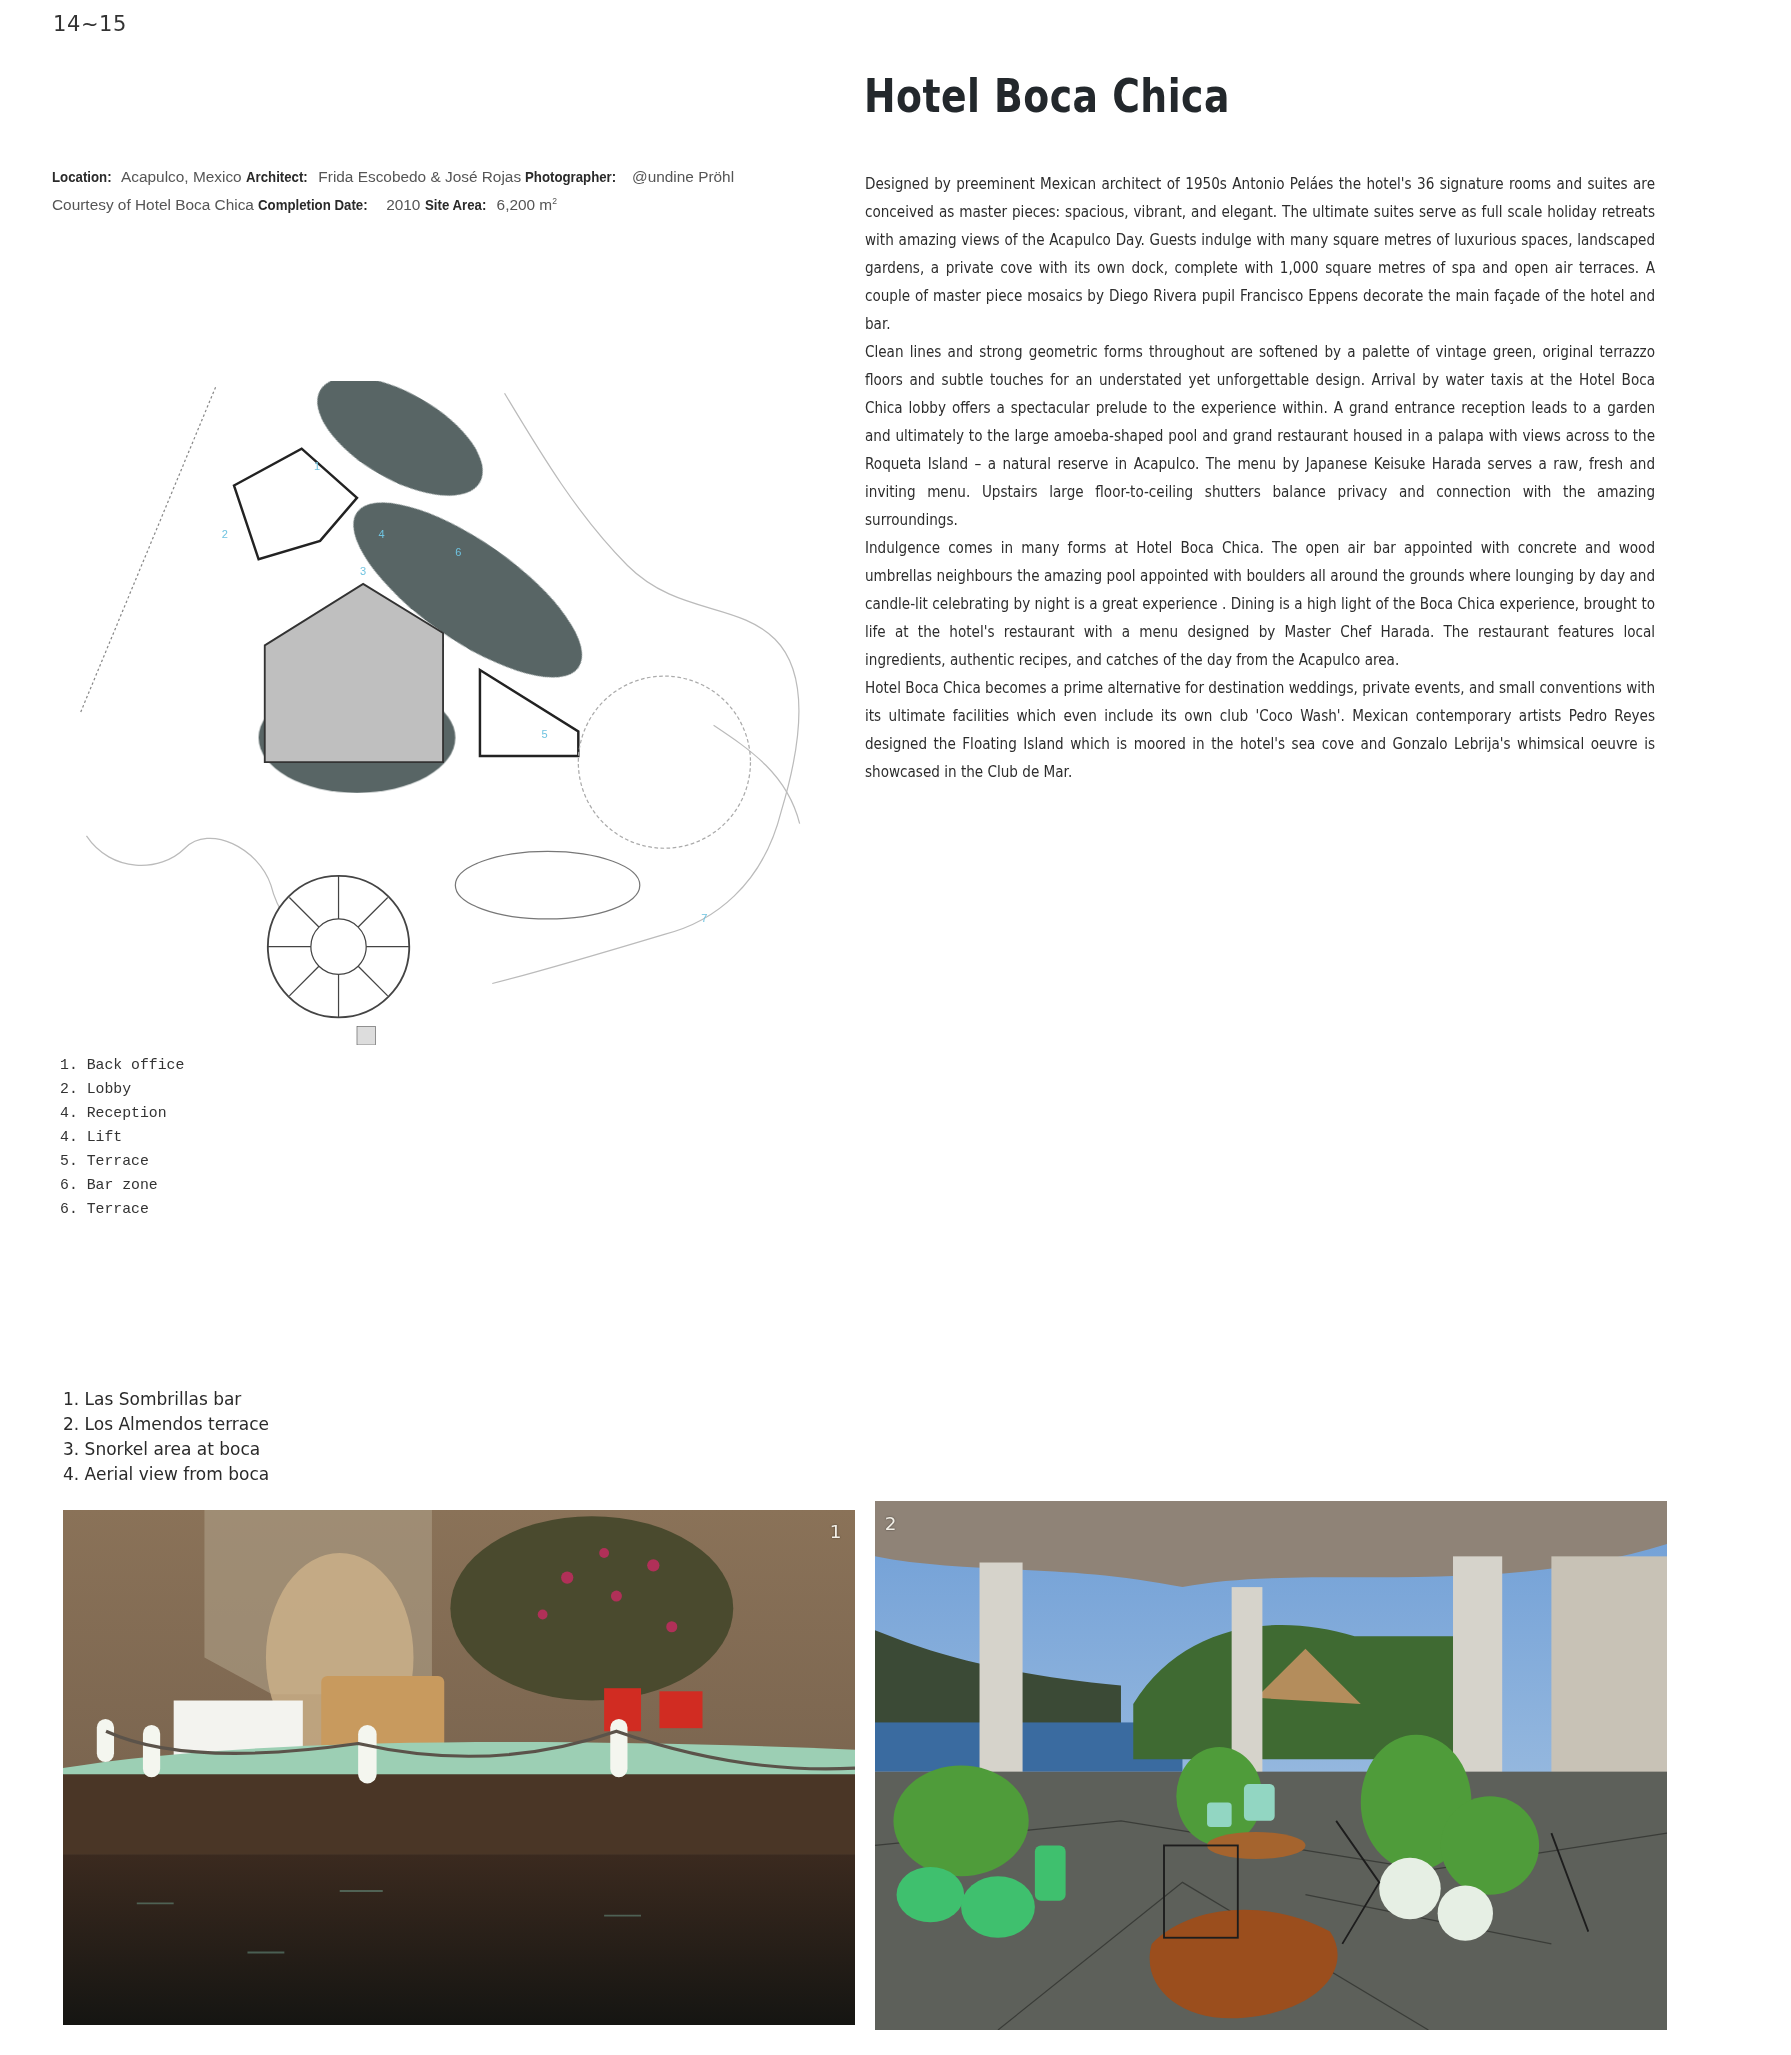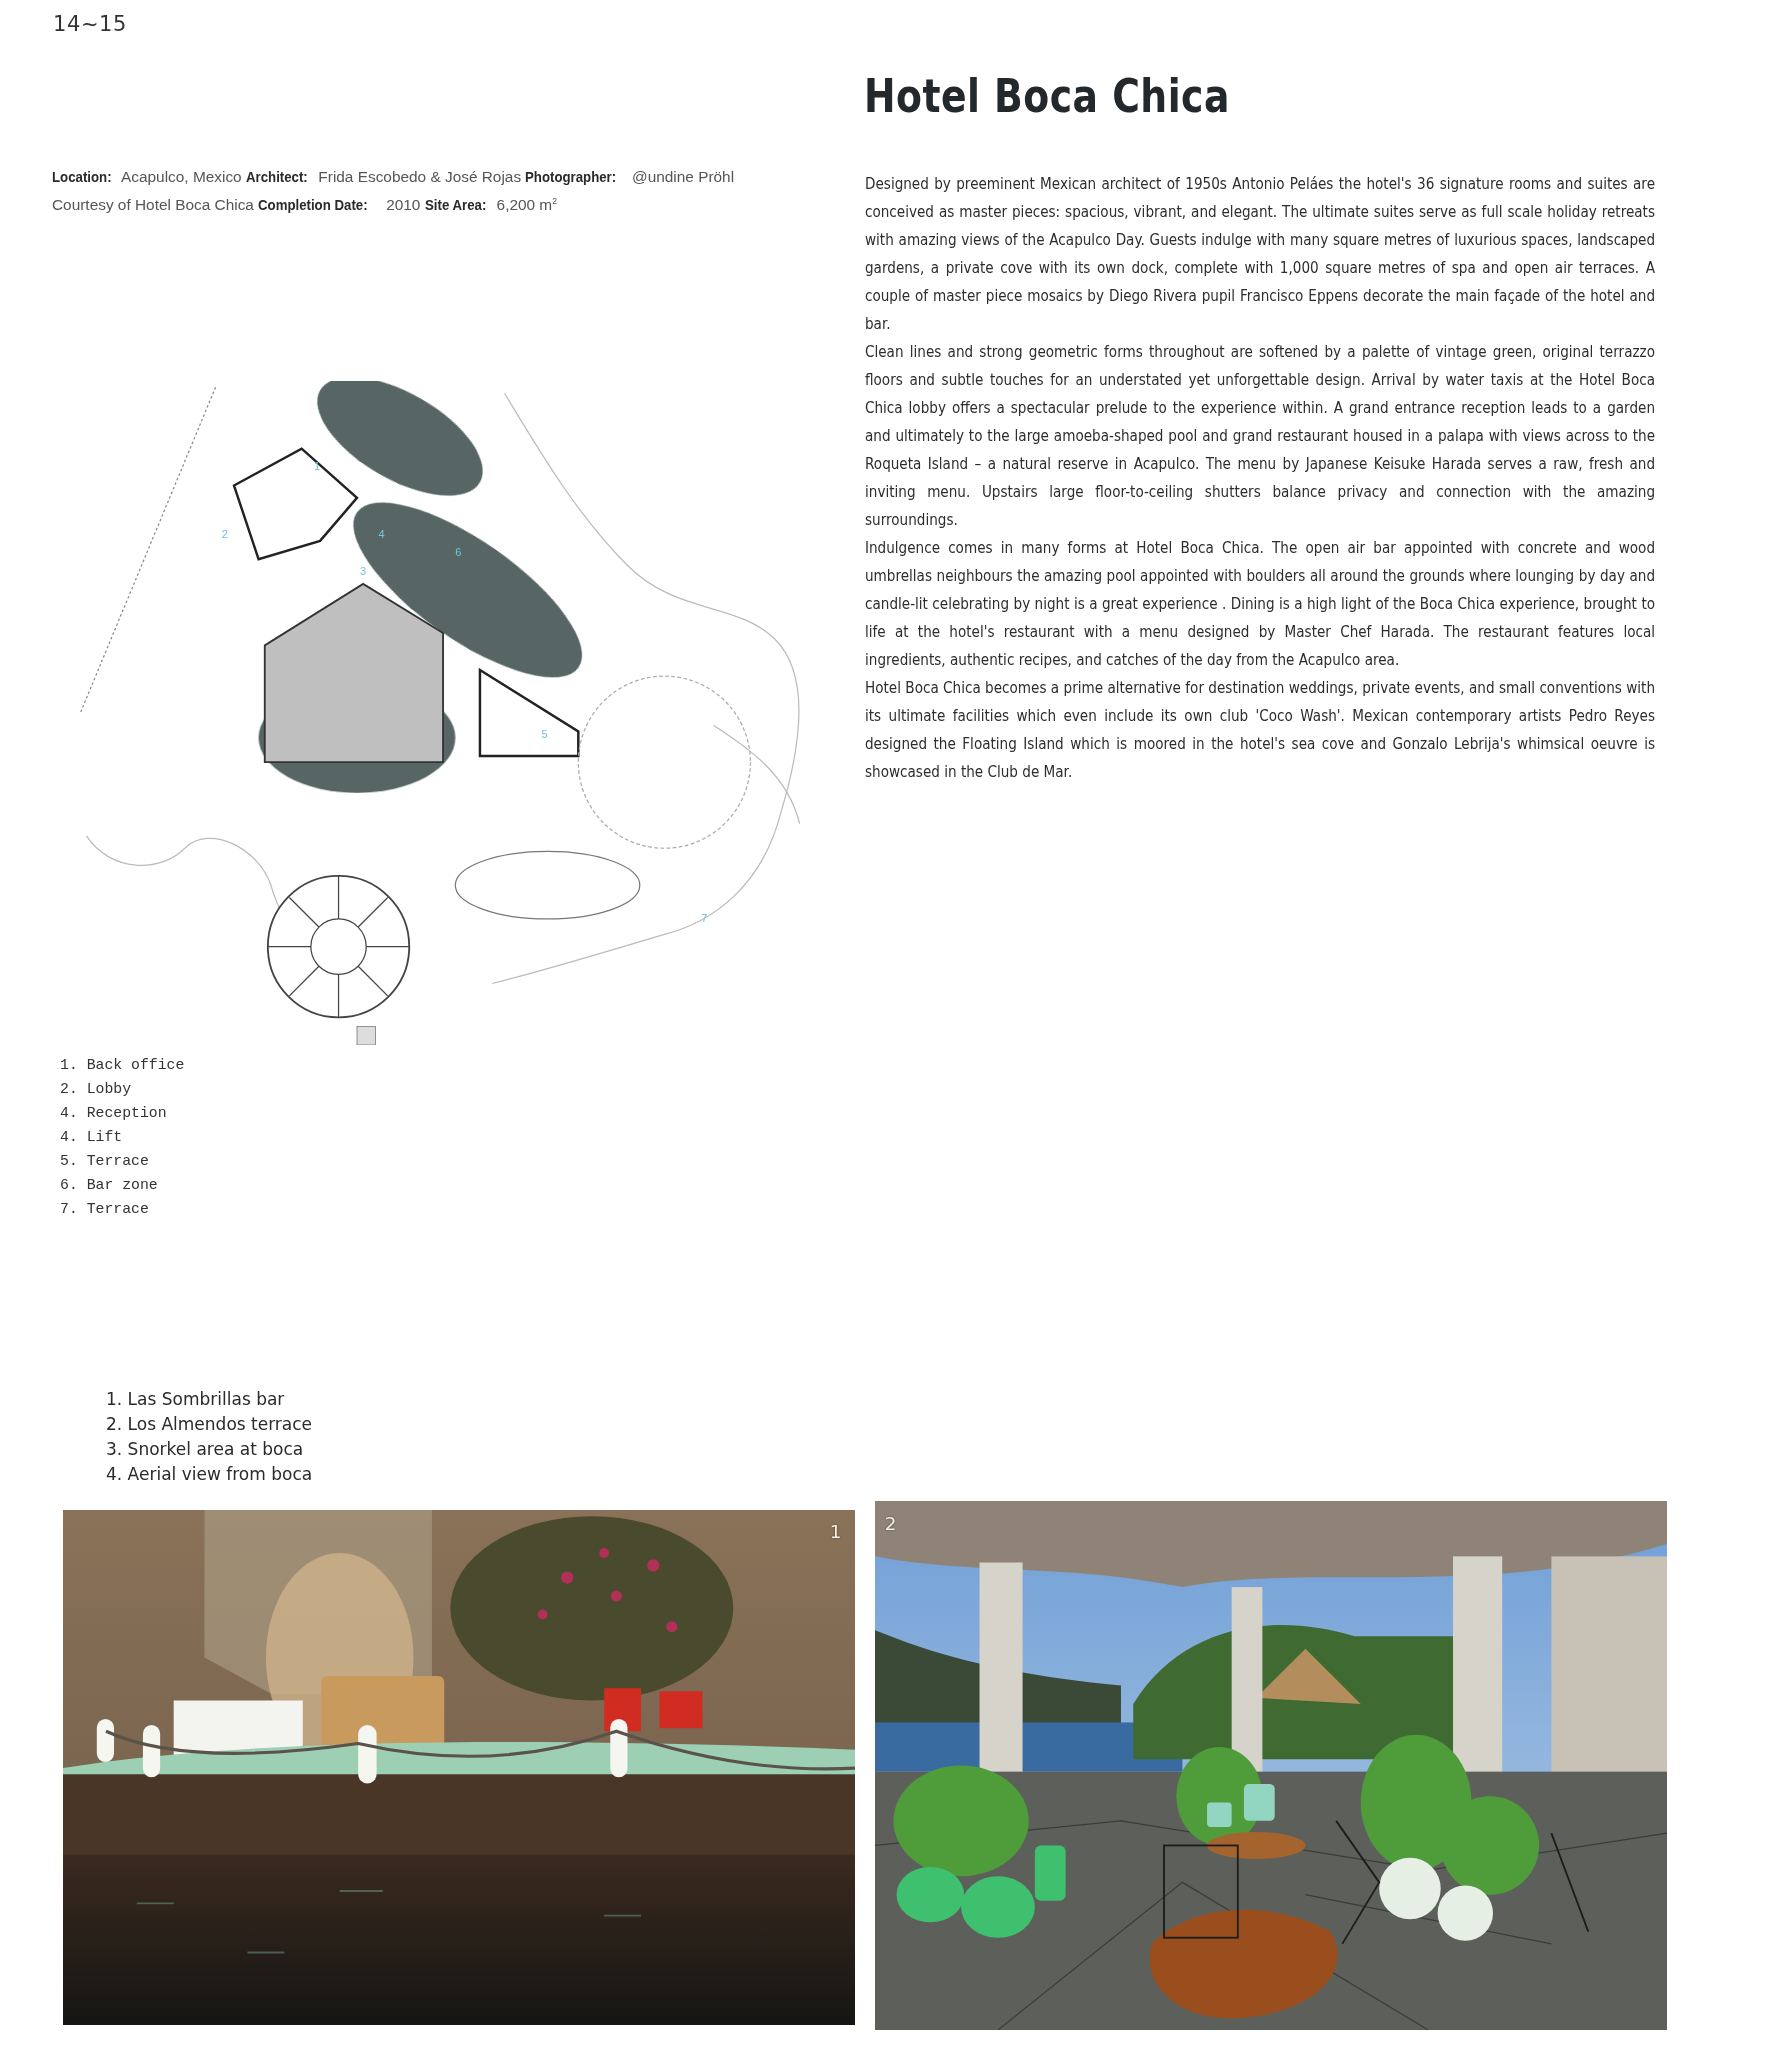--- a/index.html
+++ b/index.html
@@ -15,21 +15,21 @@
   .meta sup { font-size: 8.6px; }
 
   .body-text { position: absolute; left: 865px; top: 170px; width: 790px; font-family: "DejaVu Sans", sans-serif; font-size: 15px; line-height: 28px; color: #2d2d2d; text-align: justify; }
   .body-text p { margin: 0; transform: scaleX(0.905); transform-origin: left top; width: 110.5%; }
 
   .plan { position: absolute; left: 74px; top: 381px; width: 775px; height: 664px; }
   .plan svg { width: 100%; height: 100%; }
 
   .plan-legend { position: absolute; left: 60px; top: 1053px; font-family: Liberation Mono, monospace; font-size: 14.8px; line-height: 24px; color: #333; list-style: none; }
 
-  .photo-captions { position: absolute; left: 63px; top: 1387px; font-family: "DejaVu Sans", sans-serif; font-size: 17px; line-height: 25px; color: #2a2a2a; list-style: none; margin-left: 43px; }
+  .photo-captions { position: absolute; left: 63px; top: 1387px; font-family: "DejaVu Sans", sans-serif; font-size: 17px; line-height: 25px; color: #2a2a2a; list-style: none; }
 
   .photo { position: absolute; overflow: hidden; }
   .photo svg { width: 100%; height: 100%; display: block; }
   .photo-1 { left: 63px; top: 1510px; width: 792px; height: 515px; }
   .photo-2 { left: 875px; top: 1501px; width: 792px; height: 529px; }
   .badge { position: absolute; font-family: "DejaVu Sans", sans-serif; font-size: 18.4px; color: #f3efe6; text-shadow: 0 0 1.8px rgba(0,0,0,0.6); }
   .photo-1 .badge { right: 13.5px; top: 11px; }
   .photo-2 .badge { left: 9.8px; top: 12.3px; }
 </style>
 </head>
@@ -104,21 +104,21 @@
   </svg>
 </div>
 
 <ul class="plan-legend">
   <li>1. Back office</li>
   <li>2. Lobby</li>
   <li>4. Reception</li>
   <li>4. Lift</li>
   <li>5. Terrace</li>
   <li>6. Bar zone</li>
-  <li>7. Terrace</li>
+  <li>6. Terrace</li>
 </ul>
 
 <ul class="photo-captions">
   <li>1. Las Sombrillas bar</li>
   <li>2. Los Almendos terrace</li>
   <li>3. Snorkel area at boca</li>
   <li>4. Aerial view from boca</li>
 </ul>
 
 <div class="photo photo-1">

